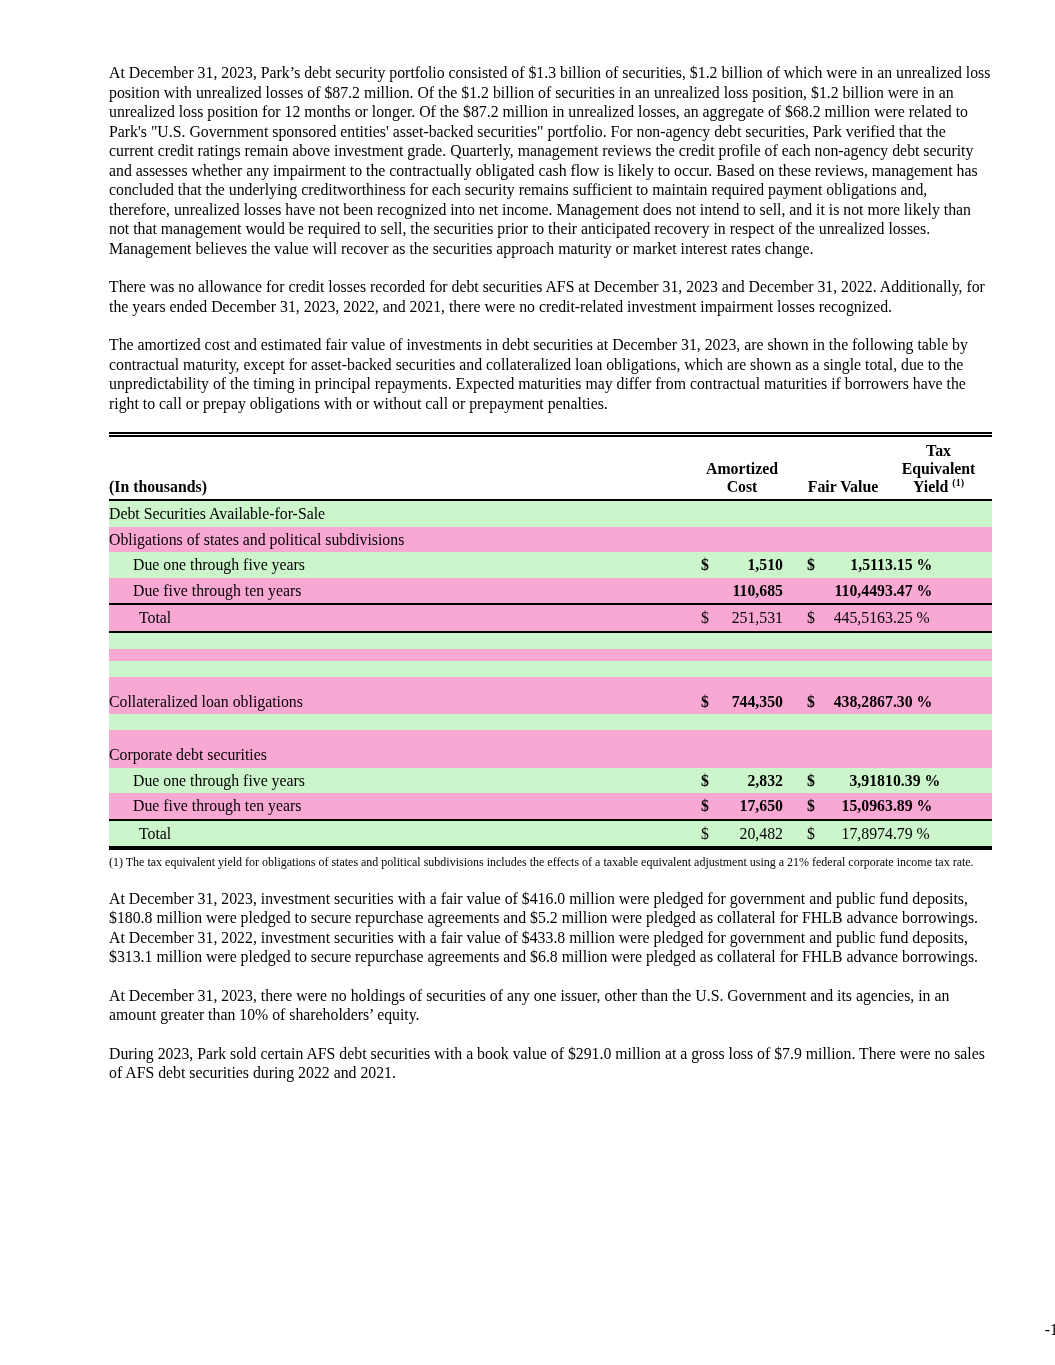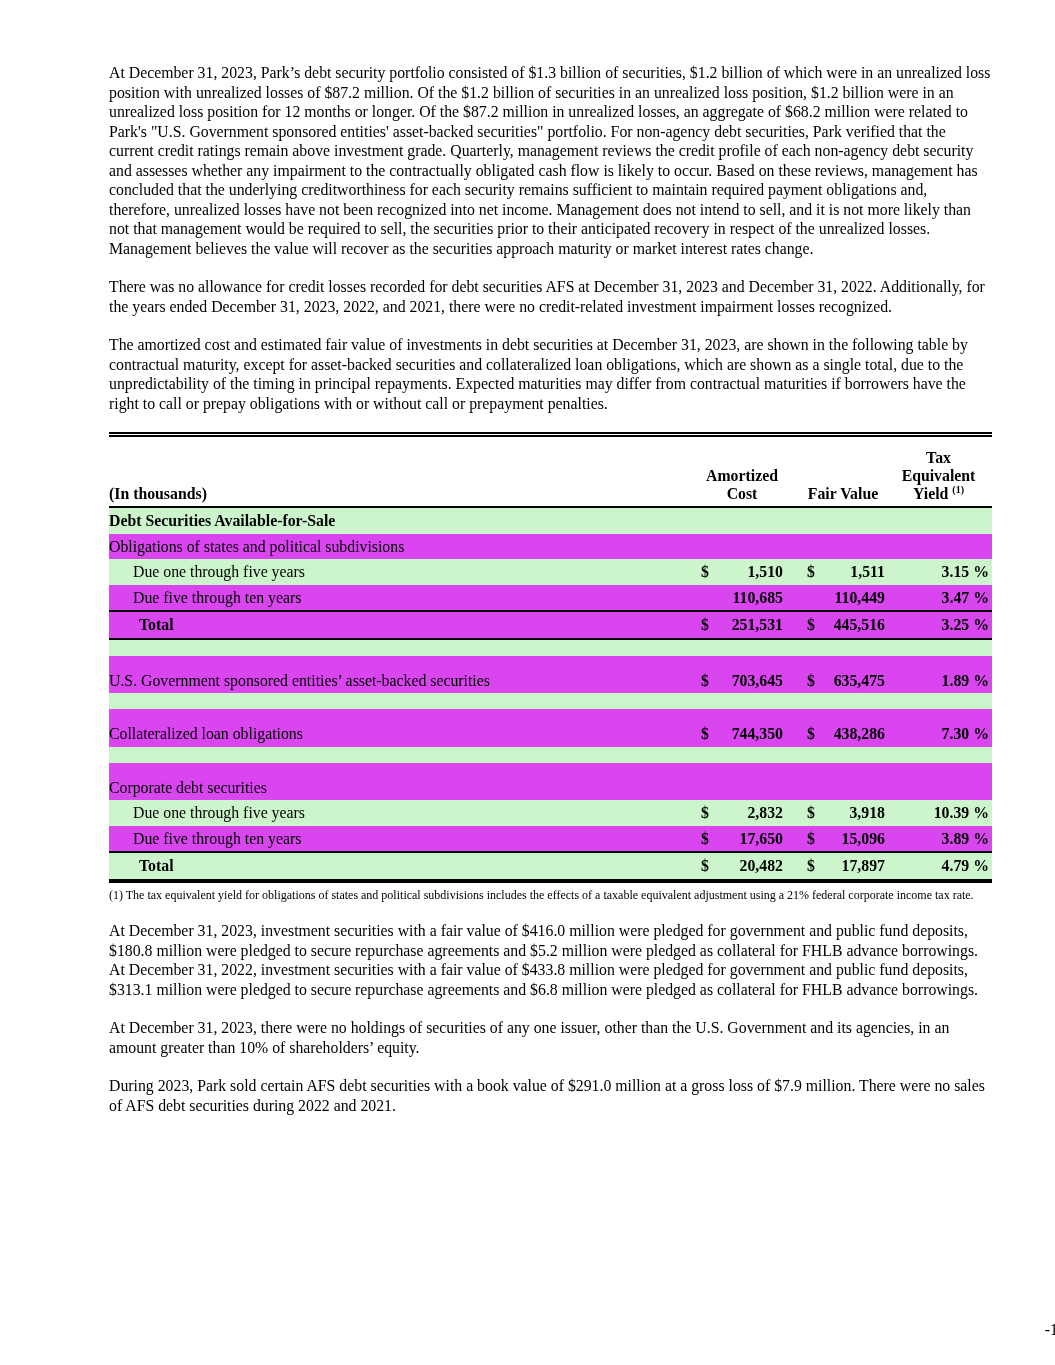--- a/index.html
+++ b/index.html
@@ -27,40 +27,40 @@
   }
   col.c-d  { width:20px; }
   col.c-v  { width:62px; }
   col.c-d2 { width:44px; }
   col.c-v2 { width:58px; }
   col.c-y  { width:107px; }
 
   thead th {
     font-weight:bold;
     vertical-align:bottom;
-    padding:12px 0 3px 0;
+    padding:5px 0 3px 0;
     border-bottom:2px solid #000;
     line-height:18px;
   }
   th.h-label { text-align:left; }
   th.h-num   { text-align:center; }
   th.h-fv    { padding-left:18px; }
   sup.fnref  { font-size:10px; line-height:0; vertical-align:super; }
 
   tbody td { padding:3px 0; vertical-align:bottom; }
   tr.green { background:#ccf5cc; }
-  tr.white { background:#d946ef; }
+  tr.white { background:#f9a8d4; }
   td.lbl  { text-align:left; }
   td.ind1 { padding-left:24px; }
   td.ind2 { padding-left:30px; }
   td.d    { text-align:left;  font-weight:bold; }
   td.d2   { padding-left:24px; }
   td.v    { text-align:right; font-weight:bold; }
-  td.y    { text-align:right; font-weight:bold; padding-right:3px; }
-  tr.bold td { font-weight:bold; }
+  td.y    { text-align:left; font-weight:bold; padding-right:14px; }
+  tr.bold td { font-weight:normal; }
   tr.total1 td { border-top:2px solid #000; border-bottom:2px solid #000; }
   tr.total2 td { border-top:2px solid #000; border-bottom:4px solid #000; }
   tr.spacer-green td { height:16px; padding:0; }
   tr.spacer-white td { height:12px; padding:0; }
 
   .footnote {
     font-size:12px;
     line-height:16.5px;
     margin:4px 0 18px 0;
   }
@@ -134,28 +134,20 @@
         <td class="d d2">$</td>
         <td class="v">445,516</td>
         <td class="y">3.25 %</td>
       </tr>
       <tr class="green spacer-green">
           <td colspan="6"></td>
         </tr>
       <tr class="white spacer-white">
           <td colspan="6"></td>
         </tr>
-      <tr class="white">
-        <td class="lbl">U.S. Government sponsored entities’ asset-backed securities</td>
-        <td class="d">$</td>
-        <td class="v">703,645</td>
-        <td class="d d2">$</td>
-        <td class="v">635,475</td>
-        <td class="y">1.89 %</td>
-      </tr>
       <tr class="green spacer-green">
           <td colspan="6"></td>
         </tr>
       <tr class="white spacer-white">
           <td colspan="6"></td>
         </tr>
       <tr class="white">
         <td class="lbl">Collateralized loan obligations</td>
         <td class="d">$</td>
         <td class="v">744,350</td>

